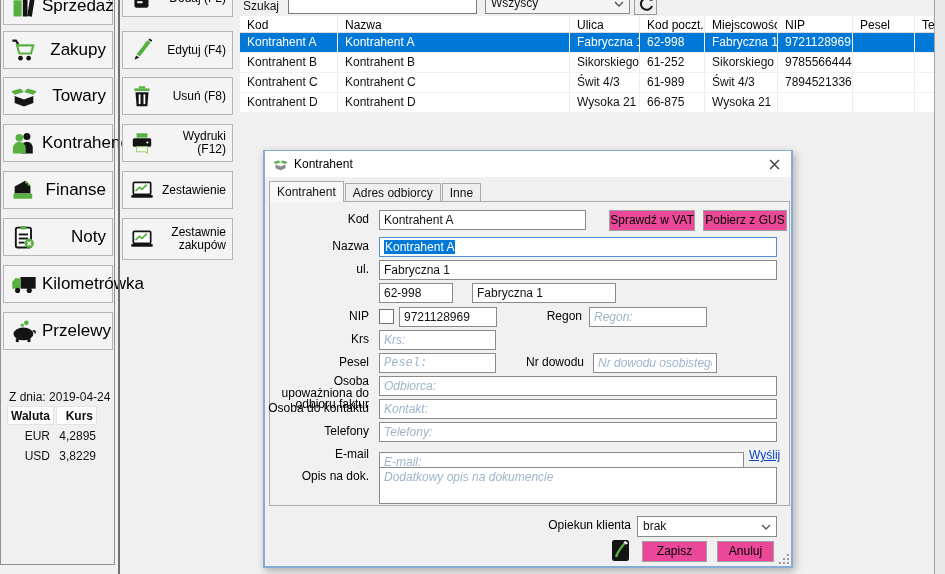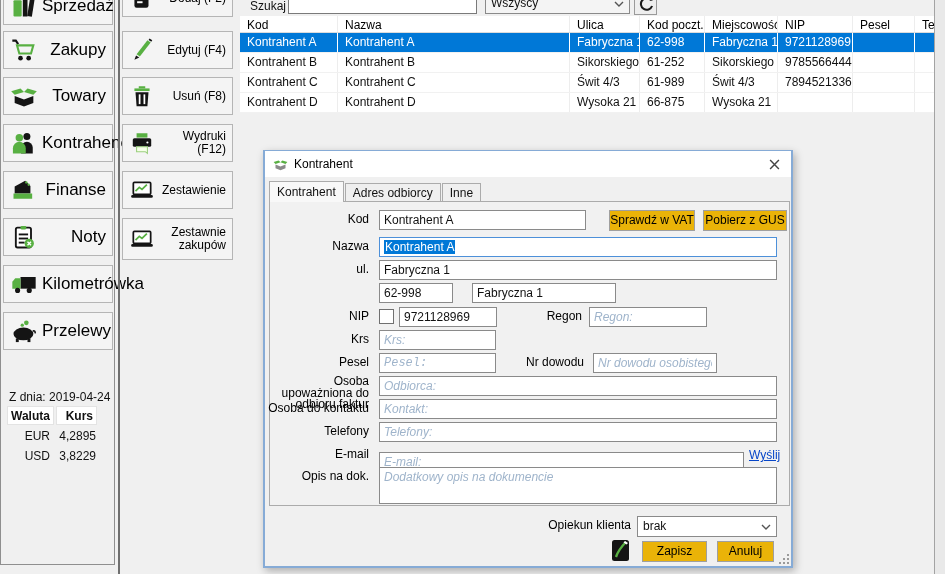--- a/index.html
+++ b/index.html
@@ -25,21 +25,21 @@
   .rdate { padding-left:9px; height:18px; line-height:18px;margin-top:36px; }
   .rhead { position:relative; height:20px; margin-top:0; }
   .rcell { position:absolute; top:0; height:19px; background:#fff; font-weight:bold;
            line-height:19px; border:1px solid #e3e3e3; }
   .rrow { position:relative; height:20px; }
   .rcur  { position:absolute; left:7px; width:43px; text-align:right; line-height:20px; }
   .rval  { position:absolute; left:56px; width:40px; text-align:right; line-height:20px; }
 
   
   .main { position:absolute; left:240px; top:0; width:695px; height:574px; }
-  .szlab { position:absolute; left:10px; top:0; height:14px; line-height:13px; }
+  .szlab { position:absolute; left:3px; top:0; height:14px; line-height:13px; }
   .sinput { position:absolute; left:48px; top:-7px; width:189px; height:21px;
             border:1px solid #7a7a7a; background:#fff; font:12px "Liberation Sans",sans-serif; padding:0 4px; }
   .combo { position:absolute; background:#f4f4f4; border:1px solid #8a8a8a; display:flex;
            align-items:center; padding:0 5px; }
   .combo .cv { flex:1; line-height:19px; }
   .refresh { position:absolute; left:394px; top:-7px; width:23px; height:22px; background:#eee;
              border:1px solid #9a9a9a; display:flex; align-items:center; justify-content:center; }
 
   .grid { position:absolute; left:0; top:16px; width:695px; background:#fff; }
   .g-head { display:flex; height:17px; border-bottom:1px solid #dcdcdc; background:#fff; }
@@ -64,21 +64,21 @@
          height:19px; font-size:12px; margin-right:1px; }
   .tab.active { background:#f8f8f8; height:21px; position:relative; z-index:2; padding-top:3px; }
   .tabpage { position:absolute; left:4px; top:50px; width:521px; height:305px;
              border:1px solid #ababab; background:#f1f1f1; }
   .dlab { position:absolute; width:108px; left:-4px; text-align:right; line-height:12px; padding-top:4px; color:#000; }
   .din { position:absolute; height:20px; border:1px solid #8a8a8a; background:#fff;
          font:12px "Liberation Sans",sans-serif; padding:0 4px; color:#111; }
   .din::placeholder { color:#9fb4cb; font-style:italic; opacity:1; }
   .fake { position:absolute; height:20px; border:1px solid #4d90d9; background:#fff; padding:2px 4px; }
   .fake .seltext { background:#0078d7; color:#fff; padding:0 1px; }
-  .dbtn { position:absolute; height:21px; background:#eab308; border:1px solid #9f9f9f;
+  .dbtn { position:absolute; height:21px; background:#ec4899; border:1px solid #9f9f9f;
           font:12px "Liberation Sans",sans-serif; text-align:center; line-height:19px; color:#000; }
   .chk { position:absolute; width:15px; height:15px; background:#fff; border:1px solid #707070; }
   .dta { position:absolute; border:1px solid #8a8a8a; background:#fff; font:12px "Liberation Sans",sans-serif;
          padding:2px 4px; color:#9fb4cb; font-style:italic; resize:none; overflow:hidden; }
   .dta::placeholder { color:#9fb4cb; font-style:italic; opacity:1; }
   .link { position:absolute; color:#0645c8; text-decoration:underline; }
   .grip { position:absolute; right:2px; bottom:2px; width:10px; height:10px; }
   .grip i { position:absolute; width:2px; height:2px; background:#9a9a9a; }
 </style>
 </head>

